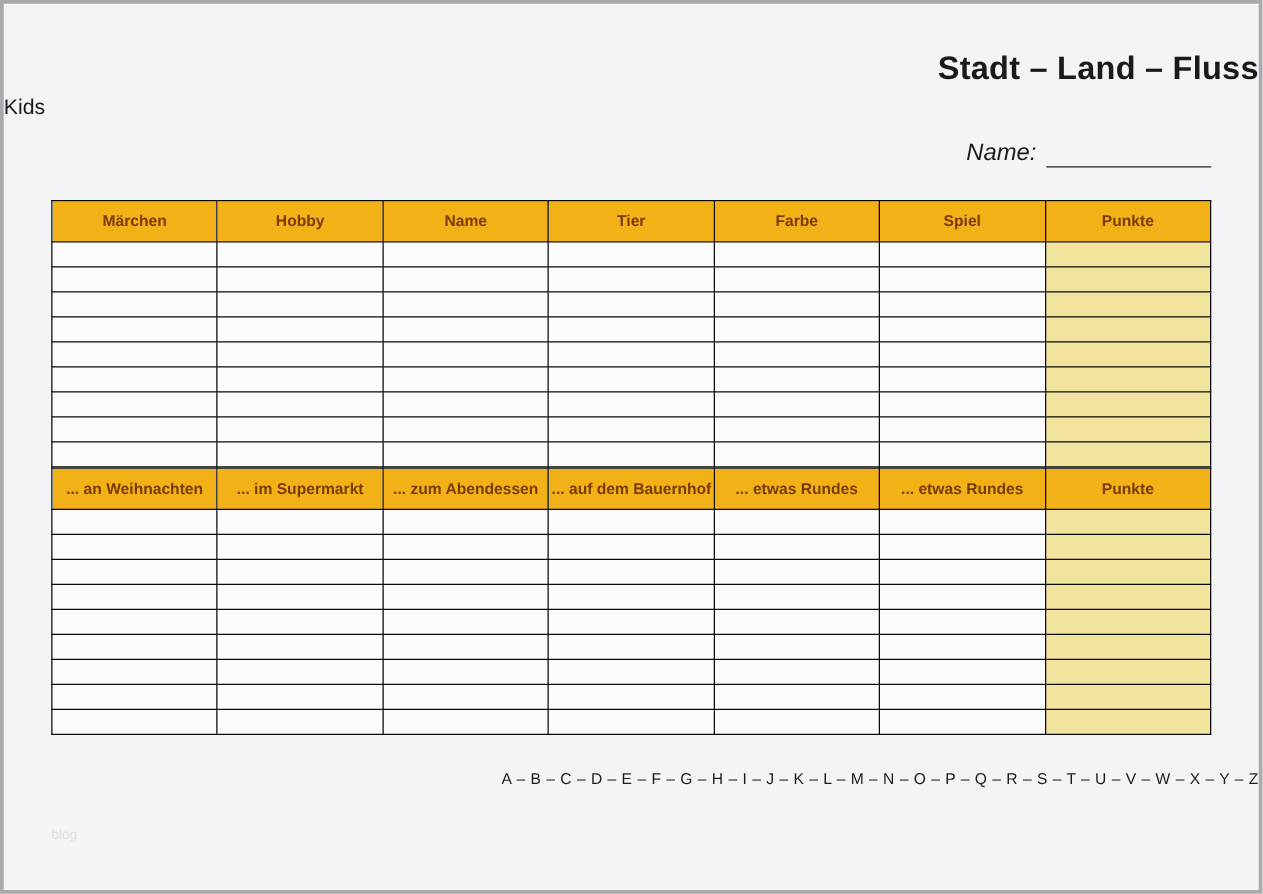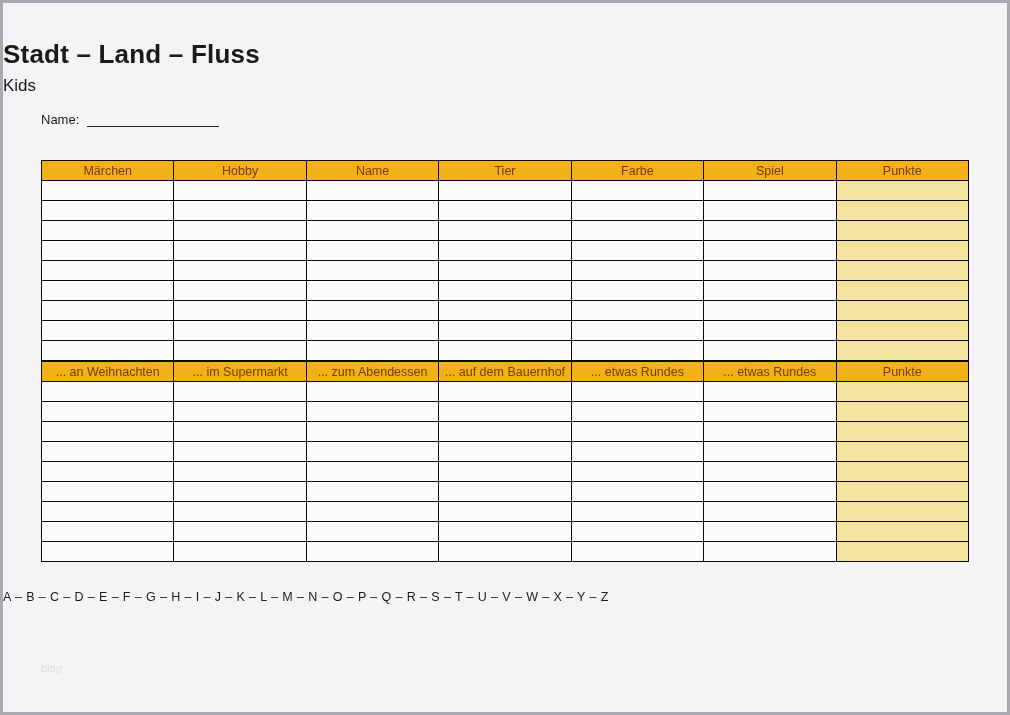--- a/index.html
+++ b/index.html
@@ -19,81 +19,82 @@
   }
   .sheet{
     position:relative;
     width:1010px;height:715px;
     background:var(--page-bg);
     border:3px solid #a9a9af;
     overflow:hidden;
   }
   .page-title{
     margin:36px 0 0 0;
-    text-align:left;
+    text-align:right;
     font-size:26px;
     font-weight:600;
     letter-spacing:.2px;
     color:#1a1a1a;
   }
   .page-subtitle{
     margin:6px 0 0 0;
     font-size:17px;
     font-weight:400;
     color:#1a1a1a;
   }
   .name-row{
     width:928px;
     margin:16px auto 0 auto;
-    text-align:left;
-    font-size:13px;
+    text-align:right;
+    font-size:19px;
     height:18px;
+    font-style:italic;
   }
   .name-line{
     display:inline-block;
     width:132px;
     height:13px;
     border-bottom:1px solid #222;
     margin-left:8px;
     vertical-align:bottom;
   }
   table.answer-table{
     width:928px;
     margin:30px auto 0 auto;
     border-collapse:collapse;
     table-layout:fixed;
   }
   table.answer-table.second{
     margin-top:0;
     padding-left:44px;
   }
   table.answer-table th{
-    height:20px;
+    height:33px;
     background:var(--header-fill);
     color:var(--header-text);
     font-size:12.5px;
-    font-weight:400;
+    font-weight:700;
     border:1px solid var(--grid);
     text-align:center;
     padding:0 2px;
     white-space:nowrap;
     overflow:hidden;
   }
   table.answer-table td{
     height:20px;
     border:1px solid var(--grid);
     background:#fcfcfd;
     padding:0;
   }
   table.answer-table td.points-cell{
     background:var(--points-fill);
   }
   .alphabet-strip{
     margin:28px auto 0 auto;
-    text-align:left;
+    text-align:right;
     font-size:12.5px;
     letter-spacing:.4px;
     color:#1b1b1b;
   }
   .watermark{
     position:absolute;
     left:38px;
     bottom:38px;
     font-size:11px;
     color:#e0e0e3;

